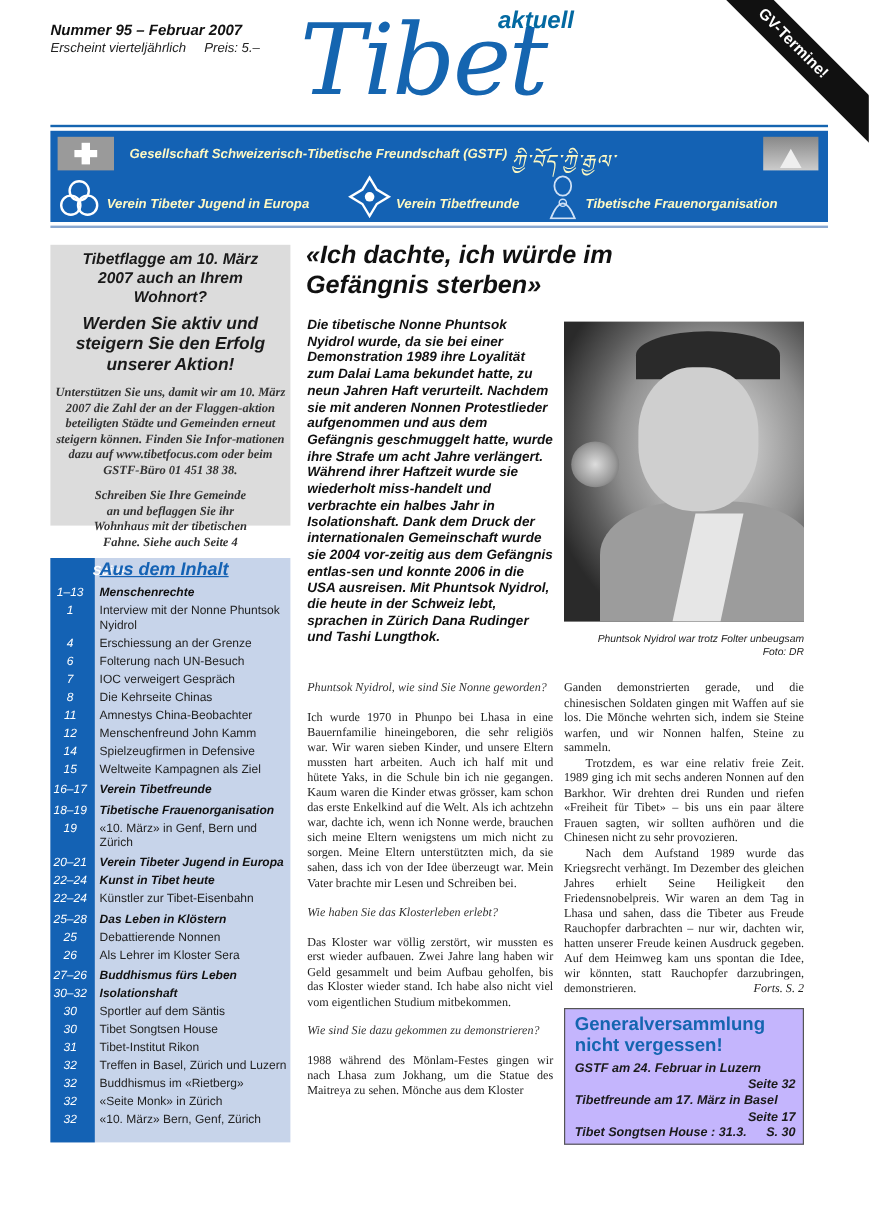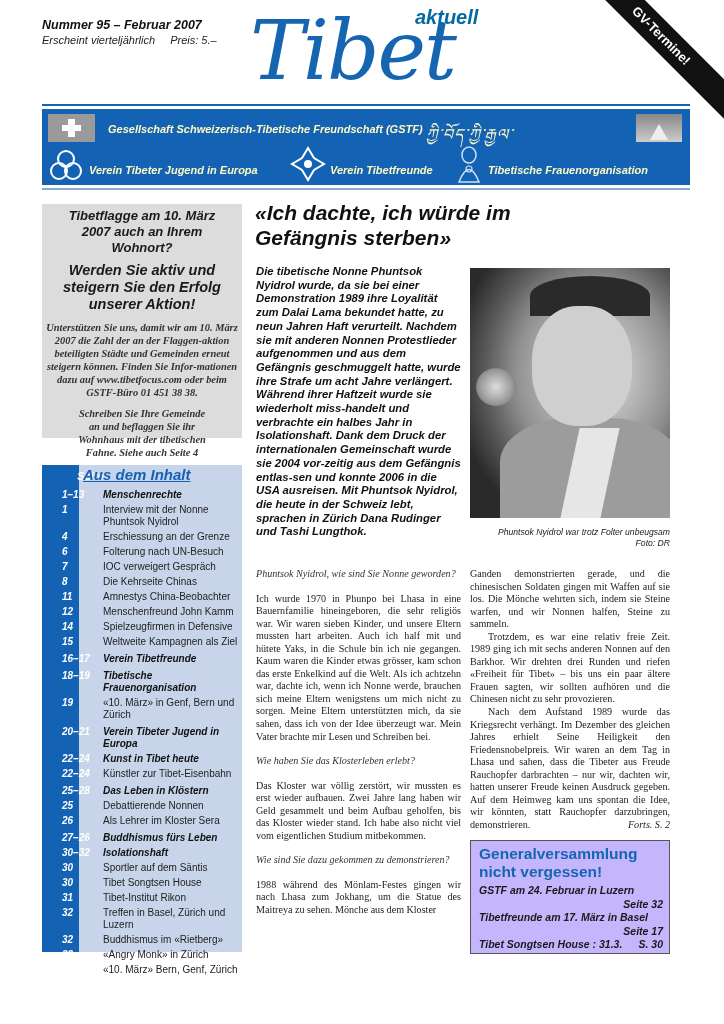--- a/index.html
+++ b/index.html
@@ -34,21 +34,21 @@
   #promo .h2 { font-weight:bold; font-style:italic; font-size:14.5px; line-height:17px; margin-top:6px; }
   #promo .p { font-family:"Liberation Serif", serif; font-weight:bold; font-style:italic; font-size:10.4px; line-height:13px; margin-top:8px; color:#333; }
 
   
   #toc { left:42px; top:465px; width:200px; height:487px; background:#c7d4ea; }
   #toc .col { position:absolute; left:0; top:0; width:37px; height:100%; background:#1462b4; }
   #toc .seite-h { position:absolute; left:0; top:5px; width:37px; text-align:center; color:#fff; font-weight:bold; font-style:italic; font-size:11px;margin-left:30px; }
   #toc .title { position:absolute; left:41px; top:1px; color:#1462b4; font-weight:bold; font-style:italic; font-size:15px; text-decoration:underline; }
   #toc .rows { position:absolute; left:0; top:24px; width:200px; }
   .toc-row { display:flex; font-size:10px; line-height:12px; margin-bottom:3px; }
-  .toc-row .pg { width:33px; text-align:left; color:#fff; font-weight:bold; font-style:italic; padding-right:4px; flex:none;margin-left:20px; }
+  .toc-row .pg { width:33px; text-align:center; color:#fff; font-weight:normal; font-style:italic; padding-right:4px; flex:none; }
   .toc-row .lbl { padding-left:4px; color:#222; }
   .toc-row.sec .lbl { font-weight:bold; font-style:italic; color:#111; }
   .toc-row.gap { margin-top:5px; }
 
   
   #headline { left:255px; top:200px; width:270px; font-weight:bold; font-style:italic; font-size:21px; line-height:25px; color:#111; }
 
   
   #lead { left:256px; top:265px; width:205px; font-weight:bold; font-style:italic; font-size:11.3px; line-height:13.7px; color:#111; }
 
@@ -235,21 +235,21 @@
       <div class="toc-row">
         <span class="pg">32</span>
         <span class="lbl">Treffen in Basel, Zürich und Luzern</span>
       </div>
       <div class="toc-row">
         <span class="pg">32</span>
         <span class="lbl">Buddhismus im «Rietberg»</span>
       </div>
       <div class="toc-row">
         <span class="pg">32</span>
-        <span class="lbl">«Angry Monk» in Zürich</span>
+        <span class="lbl">«Seite Monk» in Zürich</span>
       </div>
       <div class="toc-row">
         <span class="pg">32</span>
         <span class="lbl">«10. März» Bern, Genf, Zürich</span>
       </div>
     </div>
 </div>
 
 <div id="headline" class="abs">«Ich dachte, ich würde im Gefängnis sterben»</div>
 

